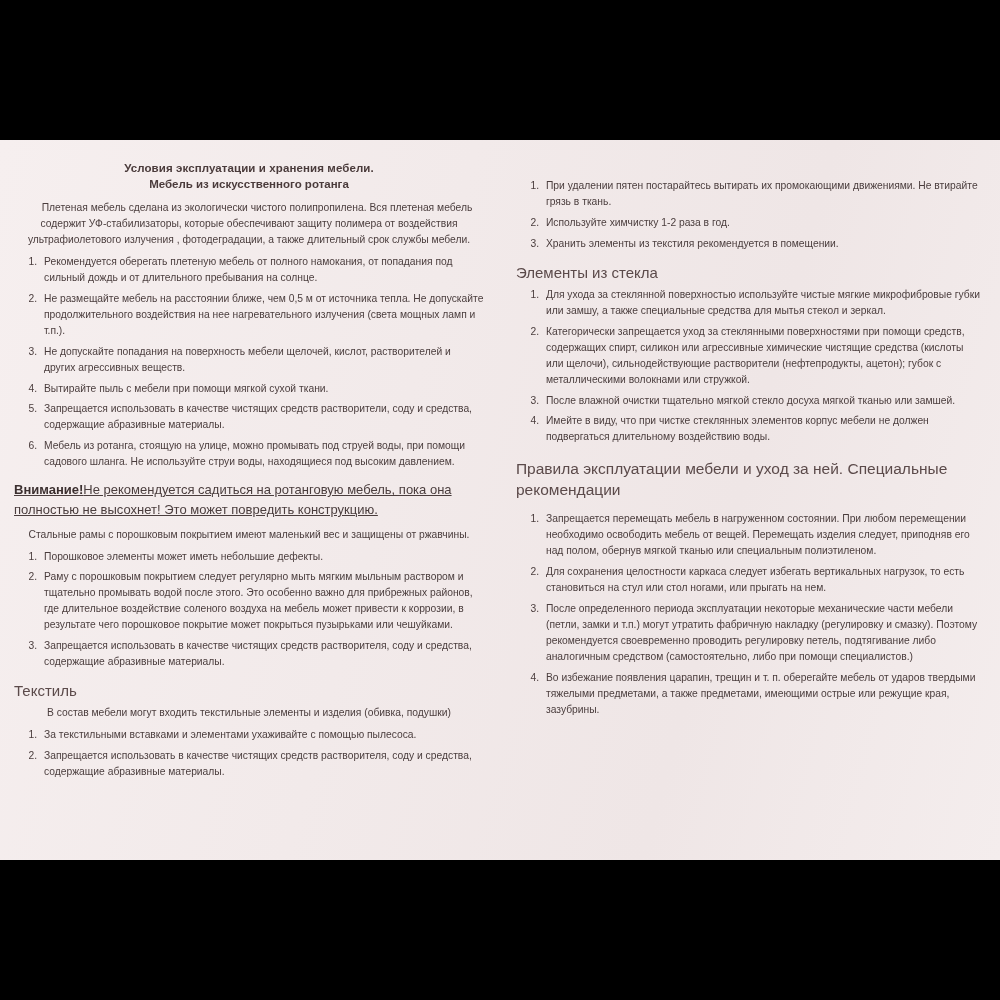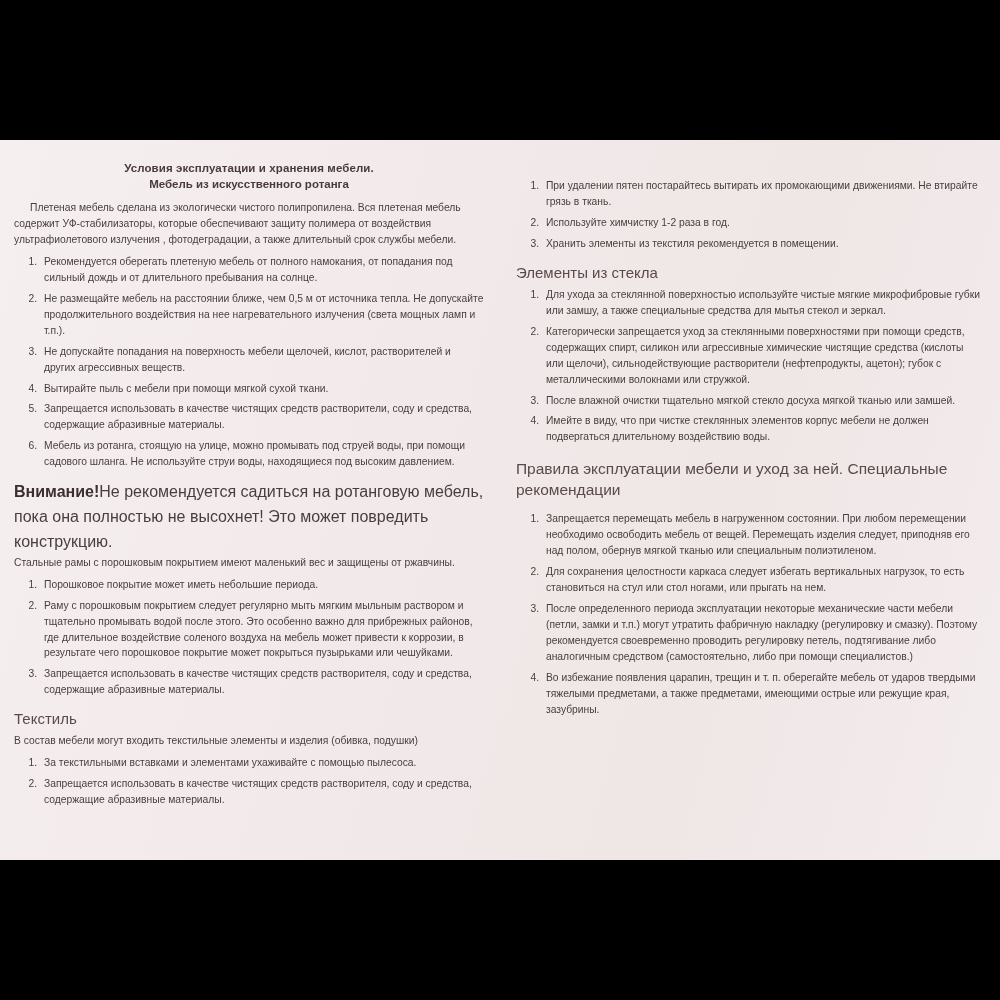--- a/index.html
+++ b/index.html
@@ -63,39 +63,40 @@
   .section-heading.big {
     font-size: 15.5px;
     line-height: 1.35;
     margin: 14px 0 10px 0;
   }
   p.para {
     font-size: 10.3px;
     line-height: 1.55;
     margin: 0 0 6px 0;
     color: #4a3d3d;
-    text-align: left;
+    text-align: center;
   }
   p.para.indent { text-indent: 16px; }
   ol.list {
     margin: 0 0 8px 0;
     padding-left: 26px;
     font-size: 10.3px;
     line-height: 1.55;
     color: #4a3d3d;
   }
   ol.list > li {
     margin: 0 0 5px 0;
     padding-left: 4px;
   }
   .attention-block {
-    font-size: 16px;
+    font-size: 13px;
     line-height: 1.55;
     color: #4a3d3d;
-    margin: 10px 0 0 0;
+    margin: 10px 0 6px 0;
+    text-decoration: underline;
   }
   .attention-word {
     font-weight: bold;
     color: #3b2f2f;
   }
   .tight { margin-bottom: 2px; }
 </style>
 </head>
 <body>
 
@@ -116,21 +117,21 @@
         <li>Запрещается использовать в качестве чистящих средств растворители, соду и средства, содержащие абразивные материалы.</li>
         <li>Мебель из ротанга, стоящую на улице, можно промывать под струей воды, при помощи садового шланга. Не используйте струи воды, находящиеся под высоким давлением.</li>
       </ol>
 
       <div class="attention-block">
         <span class="attention-word">Внимание!</span><span>Не рекомендуется садиться на ротанговую мебель, пока она полностью не высохнет! Это может повредить конструкцию.</span>
       </div>
 
       <p class="para">Стальные рамы с порошковым покрытием имеют маленький вес и защищены от ржавчины.</p>
       <ol class="list">
-        <li>Порошковое покрытие может иметь небольшие периода.</li>
+        <li>Порошковое элементы может иметь небольшие дефекты.</li>
         <li>Раму с порошковым покрытием следует регулярно мыть мягким мыльным раствором и тщательно промывать водой после этого. Это особенно важно для прибрежных районов, где длительное воздействие соленого воздуха на мебель может привести к коррозии, в результате чего порошковое покрытие может покрыться пузырьками или чешуйками.</li>
         <li>Запрещается использовать в качестве чистящих средств растворителя, соду и средства, содержащие абразивные материалы.</li>
       </ol>
 
       <div class="section-heading">Текстиль</div>
       <p class="para tight">В состав мебели могут входить текстильные элементы и изделия (обивка, подушки)</p>
       <ol class="list">
         <li>За текстильными вставками и элементами ухаживайте с помощью пылесоса.</li>
         <li>Запрещается использовать в качестве чистящих средств растворителя, соду и средства, содержащие абразивные материалы.</li>
       </ol>

